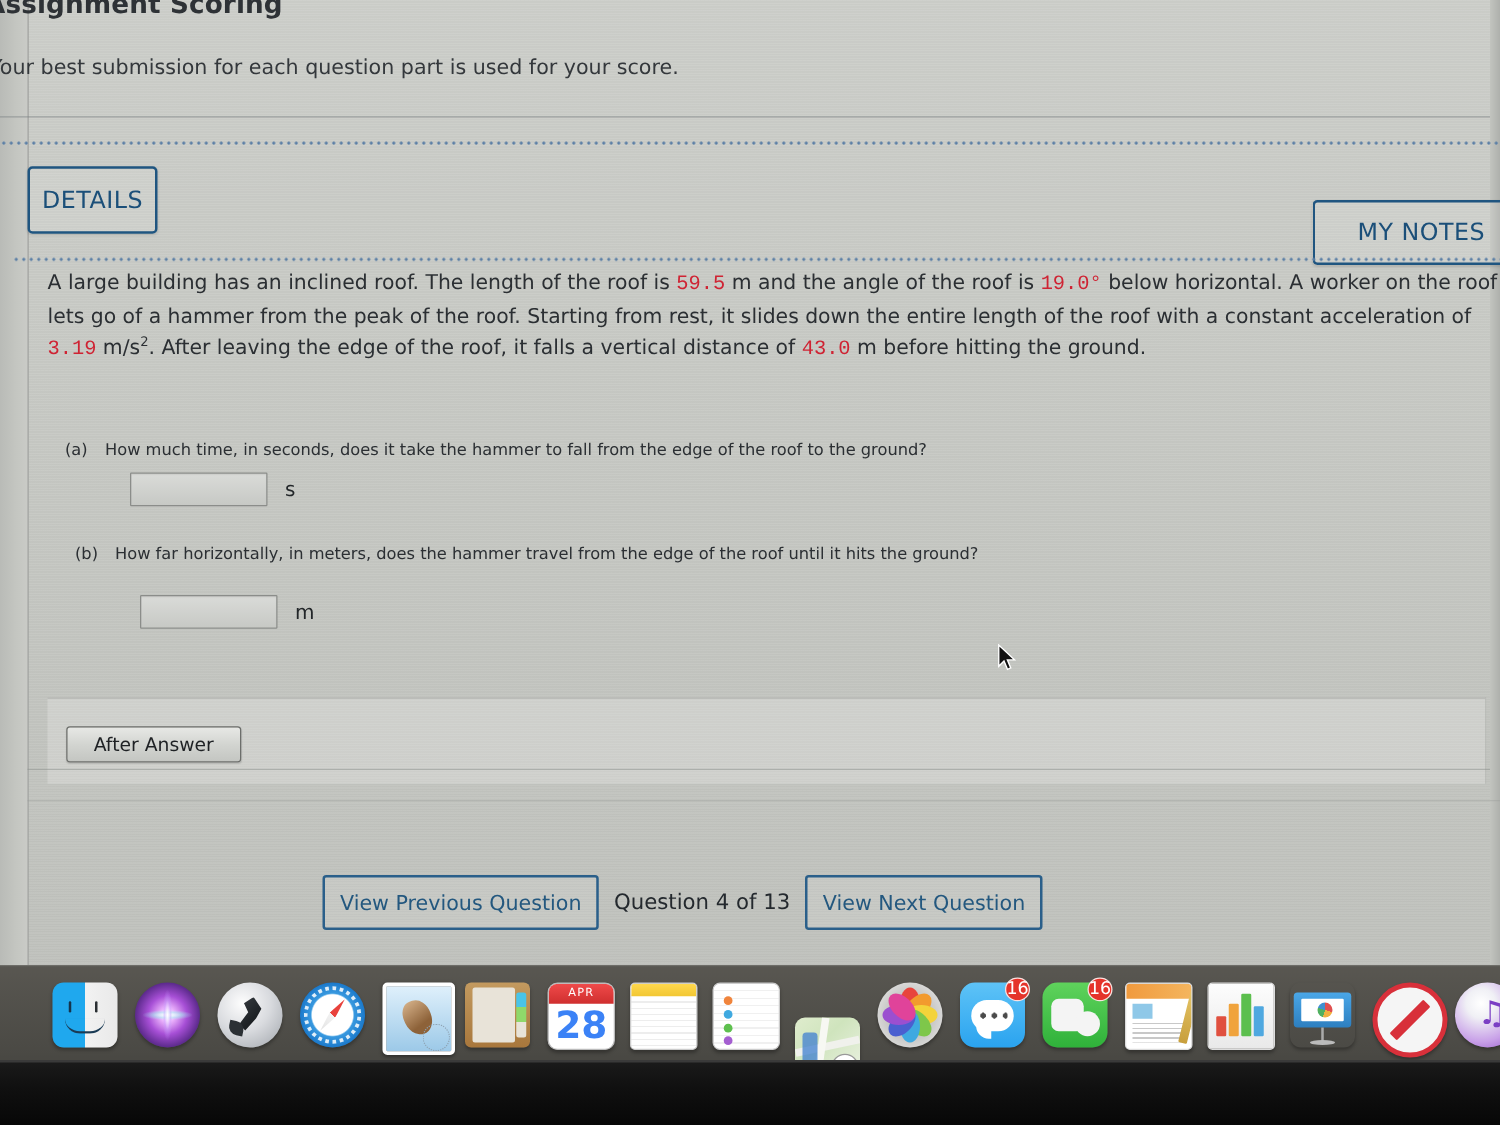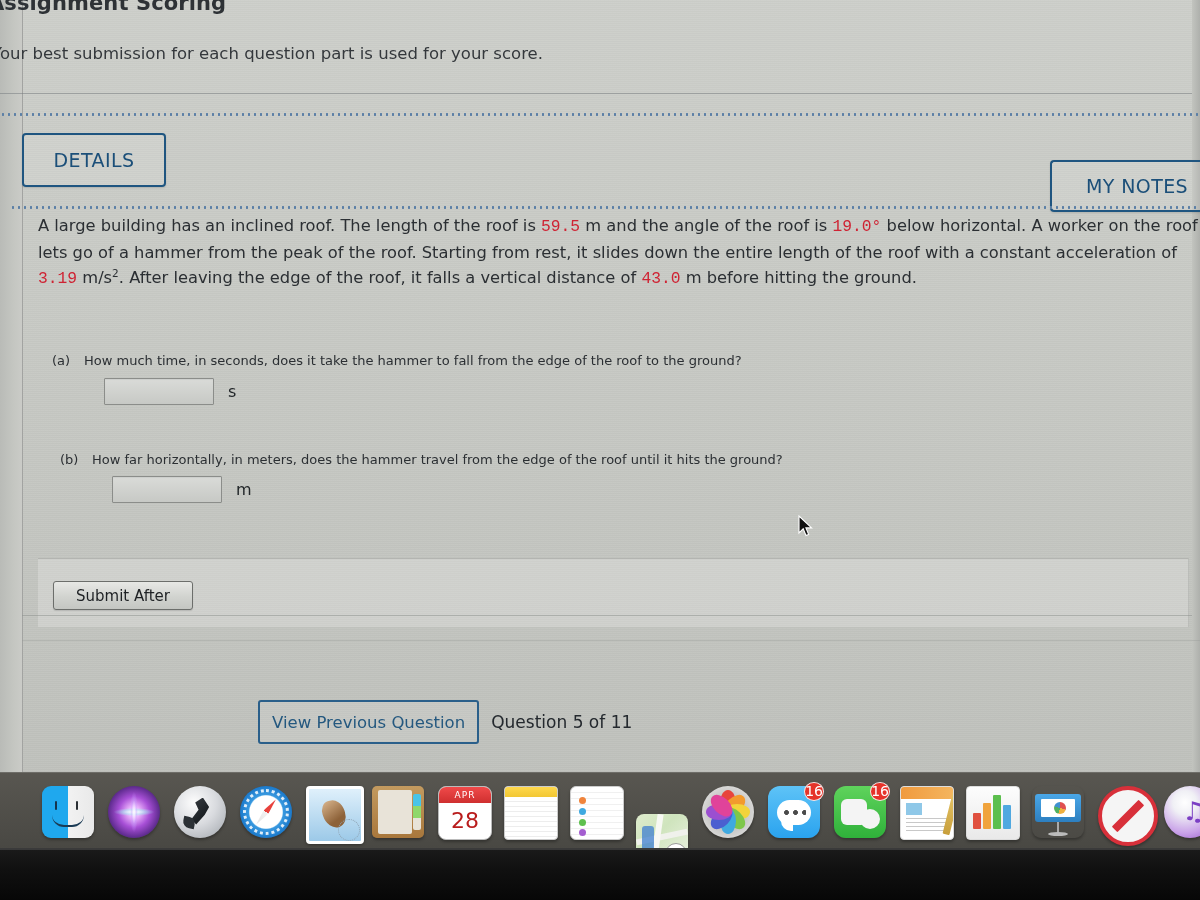--- a/index.html
+++ b/index.html
@@ -109,21 +109,21 @@
     border-radius: 4px;
     background: rgba(255,255,255,0.10);
     color: #1b4f79;
     font-size: 19px;
     letter-spacing: .4px;
     display: flex;
     align-items: center;
     justify-content: center;
     box-shadow: 0 1px 2px rgba(0,0,0,0.12);
   }
-  .tab-btn.details  { left: 22px;  top: 133px; width: 144px; height: 54px; }
+  .tab-btn.details  { left: 22px;  top: 133px; width: 104px; height: 54px; }
   .tab-btn.mynotes  { left: 1050px;top: 160px; width: 172px; height: 52px; border-right: none; border-radius: 4px 0 0 4px; }
 
   
   .question-card {
     position: absolute;
     left: 26px; top: 208px;
     width: 1174px;
     height: 410px;
   }
 
@@ -140,21 +140,21 @@
   .qtext sup { font-size: 10.5px; vertical-align: super; line-height: 0; }
 
   .part {
     position: absolute;
     font-size: 13px;
     color: #2b2f33;
     white-space: nowrap;
   }
   .part .plabel { display:inline-block; width: 32px; }
   .part-a { left: 26px; top: 145px; }
-  .part-b { left: 34px; top: 244px; }
+  .part-b { left: 34px; top: 228px; }
 
   .answer-row {
     position: absolute;
     display: flex;
     align-items: center;
   }
   .answer-row.a { left: 78px; top: 170px; }
   .answer-row.b { left: 86px; top: 268px; }
 
   .answer-box {
@@ -320,21 +320,21 @@
   .ic-mail { background: linear-gradient(180deg,#dff0fb 0%, #9cc9e8 100%); border-radius: 4px; border: 3px solid #fff; box-shadow: 0 1px 3px rgba(0,0,0,.35); }
   .ic-mail .bird { position:absolute; left:14px; top:11px; width:22px; height:28px; background: linear-gradient(160deg,#d8b48c 0%, #8d6239 70%); border-radius: 40% 50% 45% 55%; transform: rotate(-18deg);}
   .ic-mail .stamp { position:absolute; right:1px; bottom:0px; width:20px; height:20px; border-radius:50%; border:1.5px dotted #8fa4b4; }
 
   .ic-contacts { background: linear-gradient(180deg,#c39a5f 0%, #a8773c 100%); border-radius: 5px; position:relative; }
   .ic-contacts .pages { position:absolute; left:6px; top:4px; right:12px; bottom:4px; background:#e8e3d8; border-radius:2px; }
   .ic-contacts .tabs { position:absolute; right:3px; top:8px; width:8px; bottom:8px; background: linear-gradient(180deg,#49c4e8 0%, #49c4e8 33%, #8fd86a 33%, #8fd86a 66%, #e8e3d8 66%); border-radius:2px;}
 
   .ic-calendar { background:#fff; border-radius: 8px; border:1px solid #bbb; }
   .ic-calendar .cal-top { height:16px; background: linear-gradient(180deg,#f04a4a 0%, #cf2f2f 100%); color:#fff; font-size:9px; display:flex; align-items:center; justify-content:center; letter-spacing:1px; font-family:"DejaVu Sans","Liberation Sans",sans-serif;}
-  .ic-calendar .cal-day { height:36px; display:flex; align-items:center; justify-content:center; font-size:22px; color:#b91c1c; font-family:"DejaVu Sans","Liberation Sans",sans-serif;}
+  .ic-calendar .cal-day { height:36px; display:flex; align-items:center; justify-content:center; font-size:30px; color:#3b82f6; font-family:"DejaVu Sans","Liberation Sans",sans-serif;font-weight:bold;}
 
   .ic-notes { background:#fff; border-radius:4px; border:1px solid #ccc;
     background-image: repeating-linear-gradient(180deg, transparent 0 4px, rgba(0,0,0,0.07) 4px 5px); }
   .ic-notes .top { position:absolute; left:0; right:0; top:0; height:10px; background: linear-gradient(180deg,#ffd84d 0%, #f2c733 100%); }
 
   .ic-reminders { background:#fff; border-radius:6px; border:1px solid #ccc;
     background-image: repeating-linear-gradient(180deg, transparent 0 5px, rgba(0,0,0,0.06) 5px 6px); }
   .ic-reminders .d { position:absolute; left:8px; width:7px; height:7px; border-radius:50%; }
   .ic-reminders .d1 { top:10px; background:#f0843c; }
   .ic-reminders .d2 { top:21px; background:#3fa9e0; }
@@ -429,31 +429,34 @@
 
       <div class="answer-row b">
         <input class="answer-box" type="text" value="" style="">
         <span class="unit">m</span>
       </div>
 
       <div class="submit-panel"></div>
     </div>
 
     <div class="submit-btn">
-      <span>Submit After</span>
+      <span>After Answer</span>
     </div>
 
     <div class="card-edge"></div>
     <div class="card-edge2"></div>
 
     <div class="nav-wrap">
       <div class="nav-btn">
         <span>View Previous Question</span>
       </div>
-      <div class="nav-count">Question 5 of 11</div>
+      <div class="nav-count">Question 4 of 13</div>
+      <div class="nav-btn">
+        <span>View Next Question</span>
+      </div>
     </div>
 
     <svg class="cursor" viewBox="0 0 16 24">
       <path d="M1 1 L1 18 L5.2 13.8 L8 20.5 L10.6 19.4 L7.9 12.9 L13.6 12.9 Z" fill="#111" stroke="#fff" stroke-width="1.1"></path>
     </svg>
 
   </div>
 
   <div class="dock">
 

